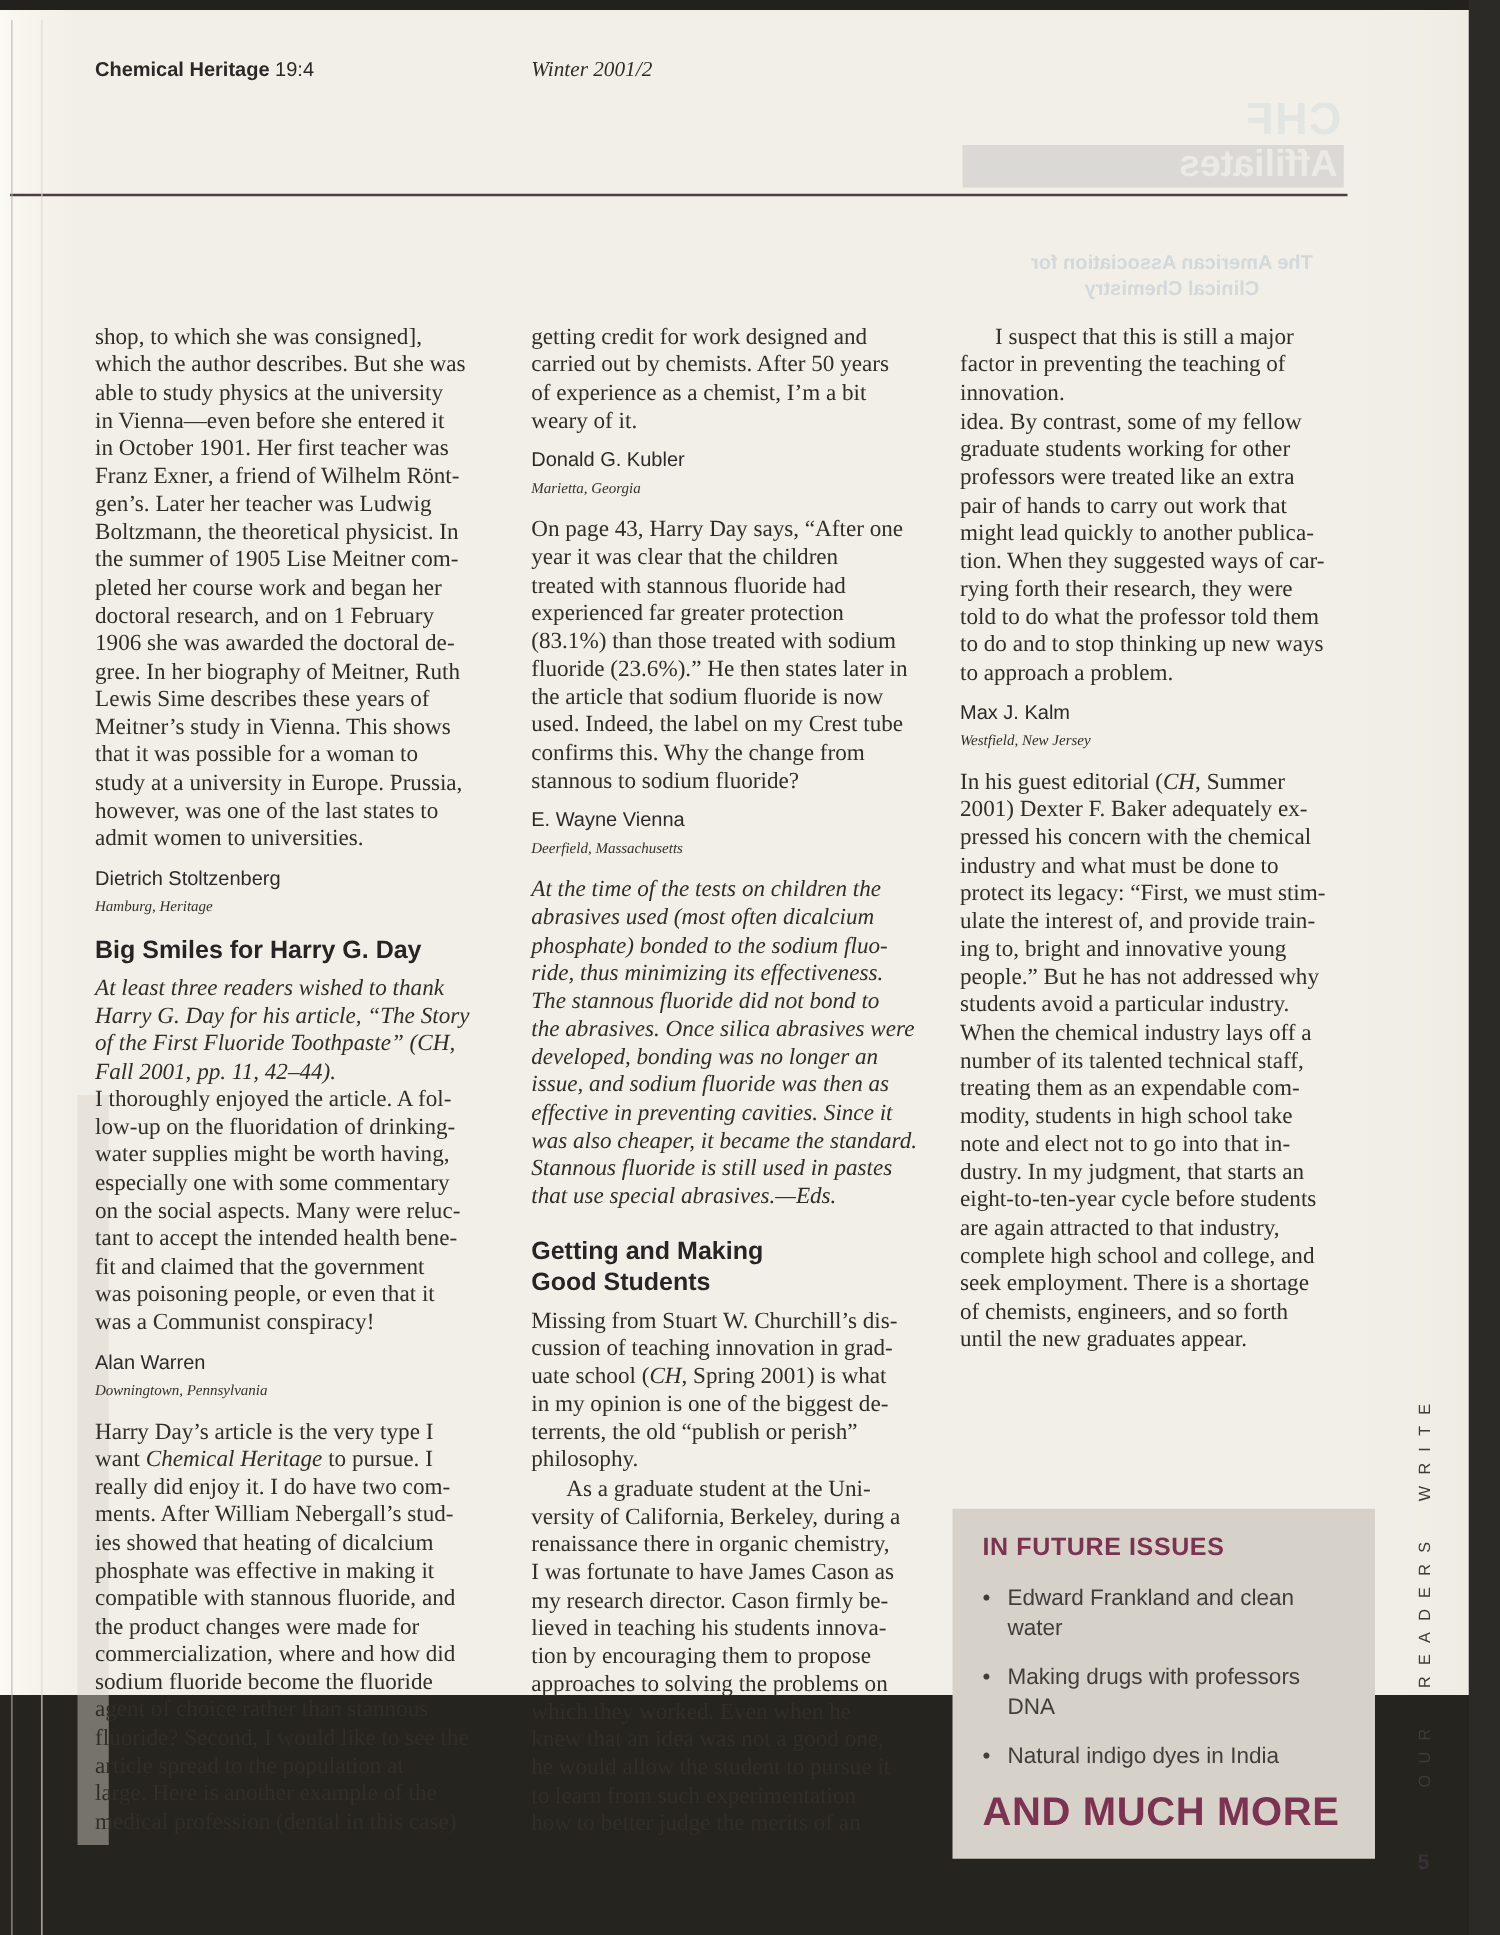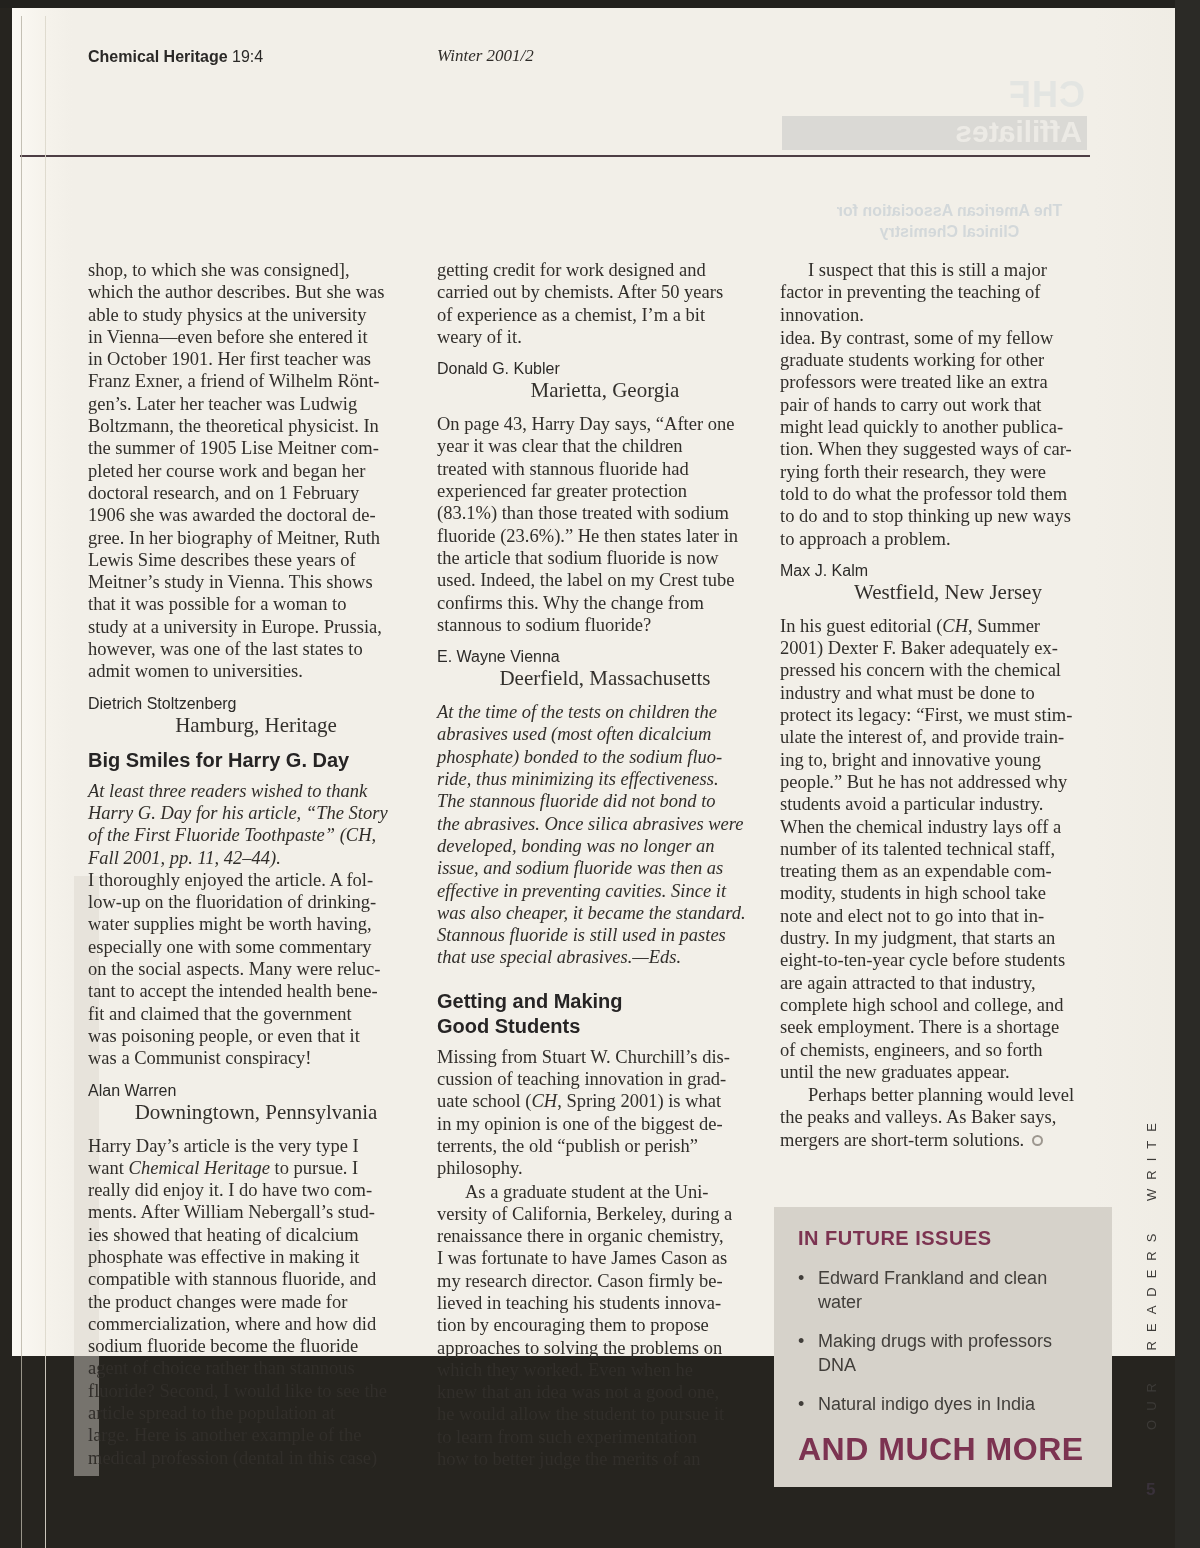--- a/index.html
+++ b/index.html
@@ -1,18 +1,18 @@
 <!DOCTYPE html>
 <html><head>
 <meta charset="utf-8">
 <style>
   html,body{margin:0;padding:0;background:#1d1c19;}
   .canvas{position:relative;width:1200px;height:1548px;background:#26241f;overflow:hidden;
           font-family:"Liberation Serif",serif;}
-  .page{position:absolute;left:12px;top:8px;width:1177px;height:1348px;
+  .page{position:absolute;left:0;top:8px;width:1177px;height:1348px;
         background:linear-gradient(90deg,#fbf9f4 0px,#f6f3ec 30px,#f2efe8 60px,#f2efe8 92%,#efece4 100%);}
   .gutter-line1{position:absolute;left:9px;top:8px;width:1px;height:1540px;background:#b7b1a5;opacity:.8;}
   .gutter-line2{position:absolute;left:33px;top:8px;width:1px;height:1540px;background:#ddd8cc;opacity:.9;}
   .edge-top{position:absolute;left:0;top:0;width:1200px;height:8px;background:#22211d;}
   .edge-right{position:absolute;left:1175px;top:0;width:25px;height:1548px;background:#2b2a26;}
 
   .hdr-left{position:absolute;left:76px;top:40px;font-family:"Liberation Sans",sans-serif;
             font-size:16px;color:#2b2927;}
   .hdr-left b{font-weight:bold;}
   .hdr-season{position:absolute;left:425px;top:38px;font-style:italic;font-size:17px;color:#2f2c28;}
@@ -31,21 +31,21 @@
        font-size:18.5px;line-height:22.3px;}
   .col-1{left:76px;} .col-2{left:425px;} .col-3{left:768px;}
   .para{white-space:pre-line;margin:0 0 0 0;}
   .para + .para{margin-top:1px;}
   .indent{text-indent:28px;}
   .em{font-style:italic;}
   .intro{font-style:italic;white-space:pre-line;}
   .sig{margin-top:11px;margin-bottom:12px;}
   .sig-name{font-family:"Liberation Sans",sans-serif;font-weight:normal;font-size:16px;
             line-height:20px;color:#2c2a28;}
-  .sig-place{font-size:21px;line-height:22px;color:#33302c;text-align:center;}
+  .sig-place{font-style:italic;font-size:12px;line-height:22px;color:#33302c;}
   .letter-heading{font-family:"Liberation Sans",sans-serif;font-weight:bold;font-size:20px;
                   line-height:25px;color:#262424;margin:6px 0 7px 0;white-space:pre-line;}
   .endmark{display:inline-block;width:7px;height:7px;border:2px solid #9d978f;border-radius:50%;
            margin-left:8px;vertical-align:baseline;}
 
   .future-box{position:absolute;left:762px;top:1199px;width:338px;height:280px;background:#d6d2ca;
               font-family:"Liberation Sans",sans-serif;box-sizing:border-box;padding:20px 24px 0 24px;}
   .future-title{font-weight:bold;font-size:20px;letter-spacing:.5px;color:#7c3351;margin:0 0 16px 0;}
   .future-item{display:flex;font-size:18px;line-height:24px;color:#413e3a;margin:0 0 15px 0;}
   .future-bullet{width:20px;flex:none;color:#413e3a;}
@@ -223,23 +223,20 @@
 treating them as an expendable com-
 modity, students in high school take
 note and elect not to go into that in-
 dustry. In my judgment, that starts an
 eight-to-ten-year cycle before students
 are again attracted to that industry,
 complete high school and college, and
 seek employment. There is a shortage
 of chemists, engineers, and so forth
 until the new graduates appear.</span></div>
-      <div class="para indent"><span>Perhaps better planning would level
-the peaks and valleys. As Baker says,
-mergers are short-term solutions.</span><span class="endmark"></span></div>
     </div>
 
     <div class="future-box">
       <div class="future-title">IN FUTURE ISSUES</div>
       <div class="future-item">
         <span class="future-bullet">•</span>
         <span>Edward Frankland and clean water</span>
       </div>
       <div class="future-item">
         <span class="future-bullet">•</span>

